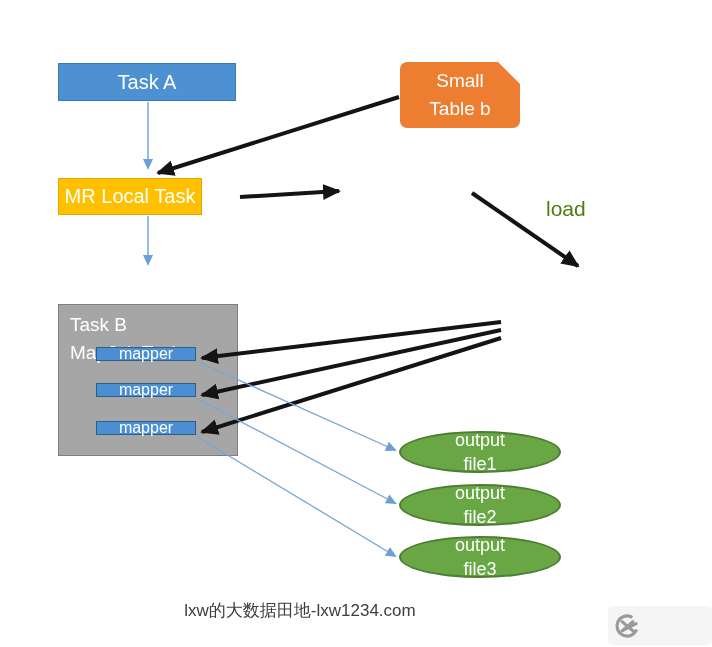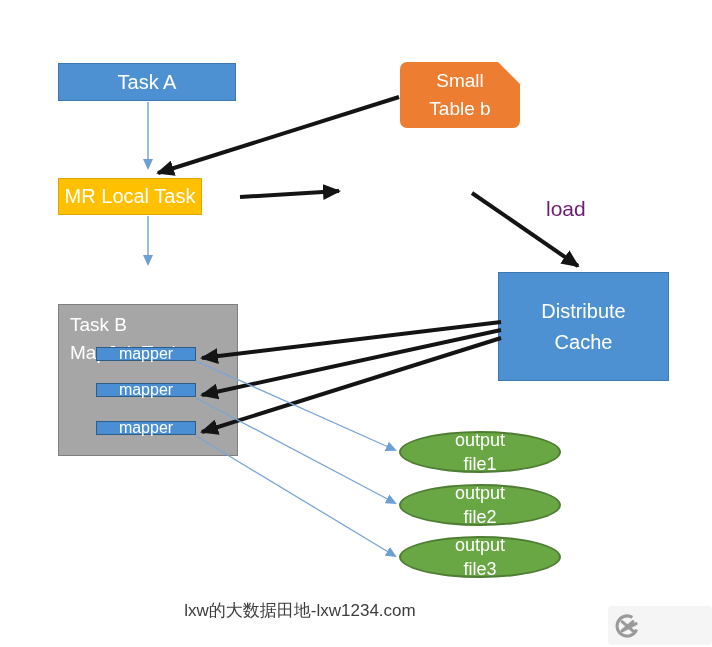--- a/index.html
+++ b/index.html
@@ -35,21 +35,21 @@
   }
   .mapper{left:96px;width:100px;height:14px;background:#4a8fd3;border:1px solid #2f5d85;font-size:16px;}
   .mapper1{top:347px;} .mapper2{top:383px;} .mapper3{top:421px;}
   
   .ellipse{
     background:#68a744;border:2px solid #4e7d33;border-radius:50%;
     left:399px;width:162px;height:42px;font-size:18px;line-height:1.35;
   }
   .out1{top:431px;} .out2{top:484px;} .out3{top:536px;}
   .load-label{
-    position:absolute;left:546px;top:197px;width:70px;color:#701a75;
+    position:absolute;left:546px;top:197px;width:70px;color:#4d7c0f;
     font-size:21px;text-align:left;
   }
   .caption{
     position:absolute;left:140px;top:599px;width:320px;text-align:center;
     color:#3d3d3d;font-size:17px;
   }
   .arrow-layer{position:absolute;left:0;top:0;width:712px;height:647px;pointer-events:none;z-index:6;}
   
   .logo{
     position:absolute;left:608px;top:606px;width:104px;height:39px;
@@ -74,24 +74,20 @@
 Table b</span>
   </div>
 
   <div class="node mr-local">
     <span>MR Local Task</span>
   </div>
 
 
   <div class="load-label">load</div>
 
-  <div class="node blue-box distribute">
-    <span class="multiline">Distribute
-Cache</span>
-  </div>
 
   <div class="task-b">
     <div class="task-b-title">Task B
 MapJoinTask</div>
   </div>
 
   <div class="node mapper mapper1">
     <span>mapper</span>
   </div>
   <div class="node mapper mapper2">

